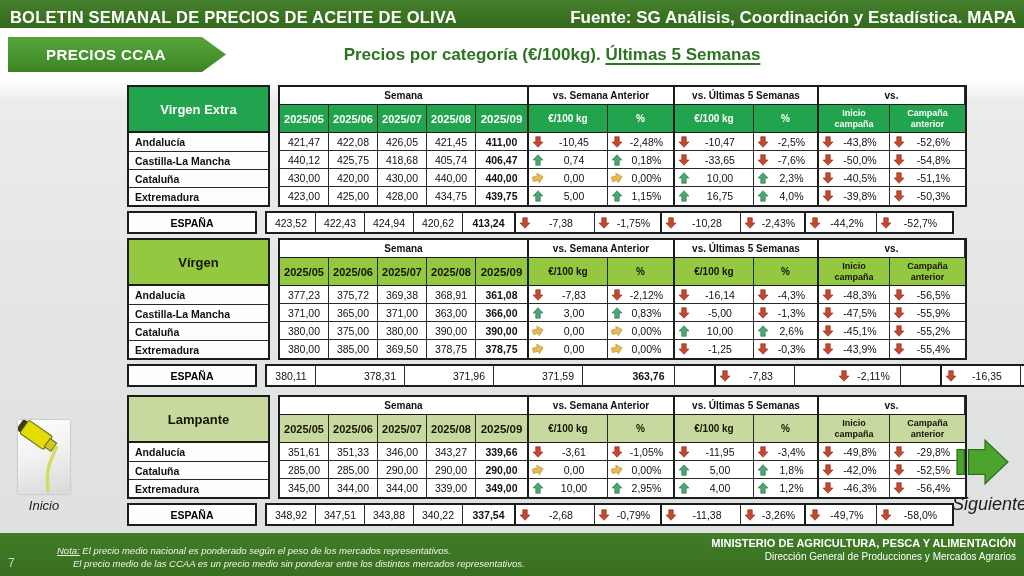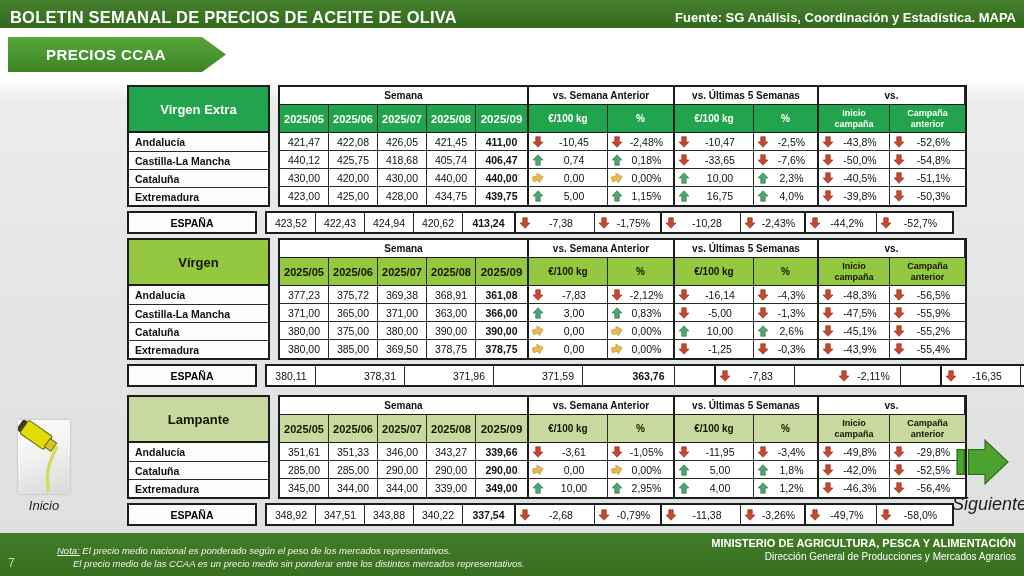--- a/index.html
+++ b/index.html
@@ -7,21 +7,21 @@
   body { font-family:"Liberation Sans", sans-serif; }
   .slide { position:relative; width:1024px; height:576px; overflow:hidden;
     background:linear-gradient(180deg,#ffffff 0px,#ffffff 80px,#ebedec 100px,#e4e6e5 300px,#dee0df 576px); }
 
   
   .topbar { position:absolute; left:0; top:0; width:1024px; height:30px;
     background:linear-gradient(180deg,#478230 0%,#3a7322 55%,#346a1d 100%);
     display:flex; align-items:center; justify-content:space-between; padding:7px 8px 0 10px;
     border-bottom:2px solid #fff; }
   .topbar .ttl { color:#fff; font-weight:bold; font-size:16.5px; letter-spacing:.2px; }
-  .topbar .src { color:#fff; font-weight:bold; font-size:13px; }
+  .topbar .src { color:#fff; font-weight:bold; font-size:17px; }
 
   
   .tab { position:absolute; left:8px; top:37px; width:218px; height:35px;
     background:linear-gradient(180deg,#58a537 0%,#479230 60%,#3b831f 100%);
     clip-path:polygon(0 0, 89% 0, 100% 50%, 89% 100%, 0 100%);
     display:flex; align-items:center; justify-content:center; padding-right:22px;
     color:#fff; font-weight:bold; font-size:15px; letter-spacing:.4px; }
   .sectitle { position:absolute; left:250px; right:170px; top:45px; text-align:center;
     color:#2b7420; font-weight:bold; font-size:17px; }
   .sectitle .u { text-decoration:underline; text-decoration-thickness:2px; text-underline-offset:3px; }
@@ -84,20 +84,23 @@
 
   <header class="topbar">
     <div class="ttl">BOLETIN SEMANAL DE PRECIOS DE ACEITE DE OLIVA</div>
     <div class="src">Fuente: SG Análisis, Coordinación y Estadística. MAPA</div>
   </header>
 
   <div class="tab">
     <span>PRECIOS CCAA</span>
   </div>
 
+  <div class="sectitle">
+    <span>Precios por categoría (€/100kg). </span><span class="u">Últimas 5 Semanas</span>
+  </div>
 
   <main id="tables">
       <div class="ptable" style="top: 85px;">
         <div class="trow">
           <div class="lgrid" style="grid-template-rows: 18px 28px repeat(4, 18px);">
             <div class="cat" style="background: rgb(33, 164, 77); color: rgb(255, 255, 255); grid-row: 1 / 3;">Virgen Extra</div>
             <div class="lr">Andalucía</div>
             <div class="lr bt">Castilla-La Mancha</div>
             <div class="lr bt">Cataluña</div>
             <div class="lr bt">Extremadura</div>

